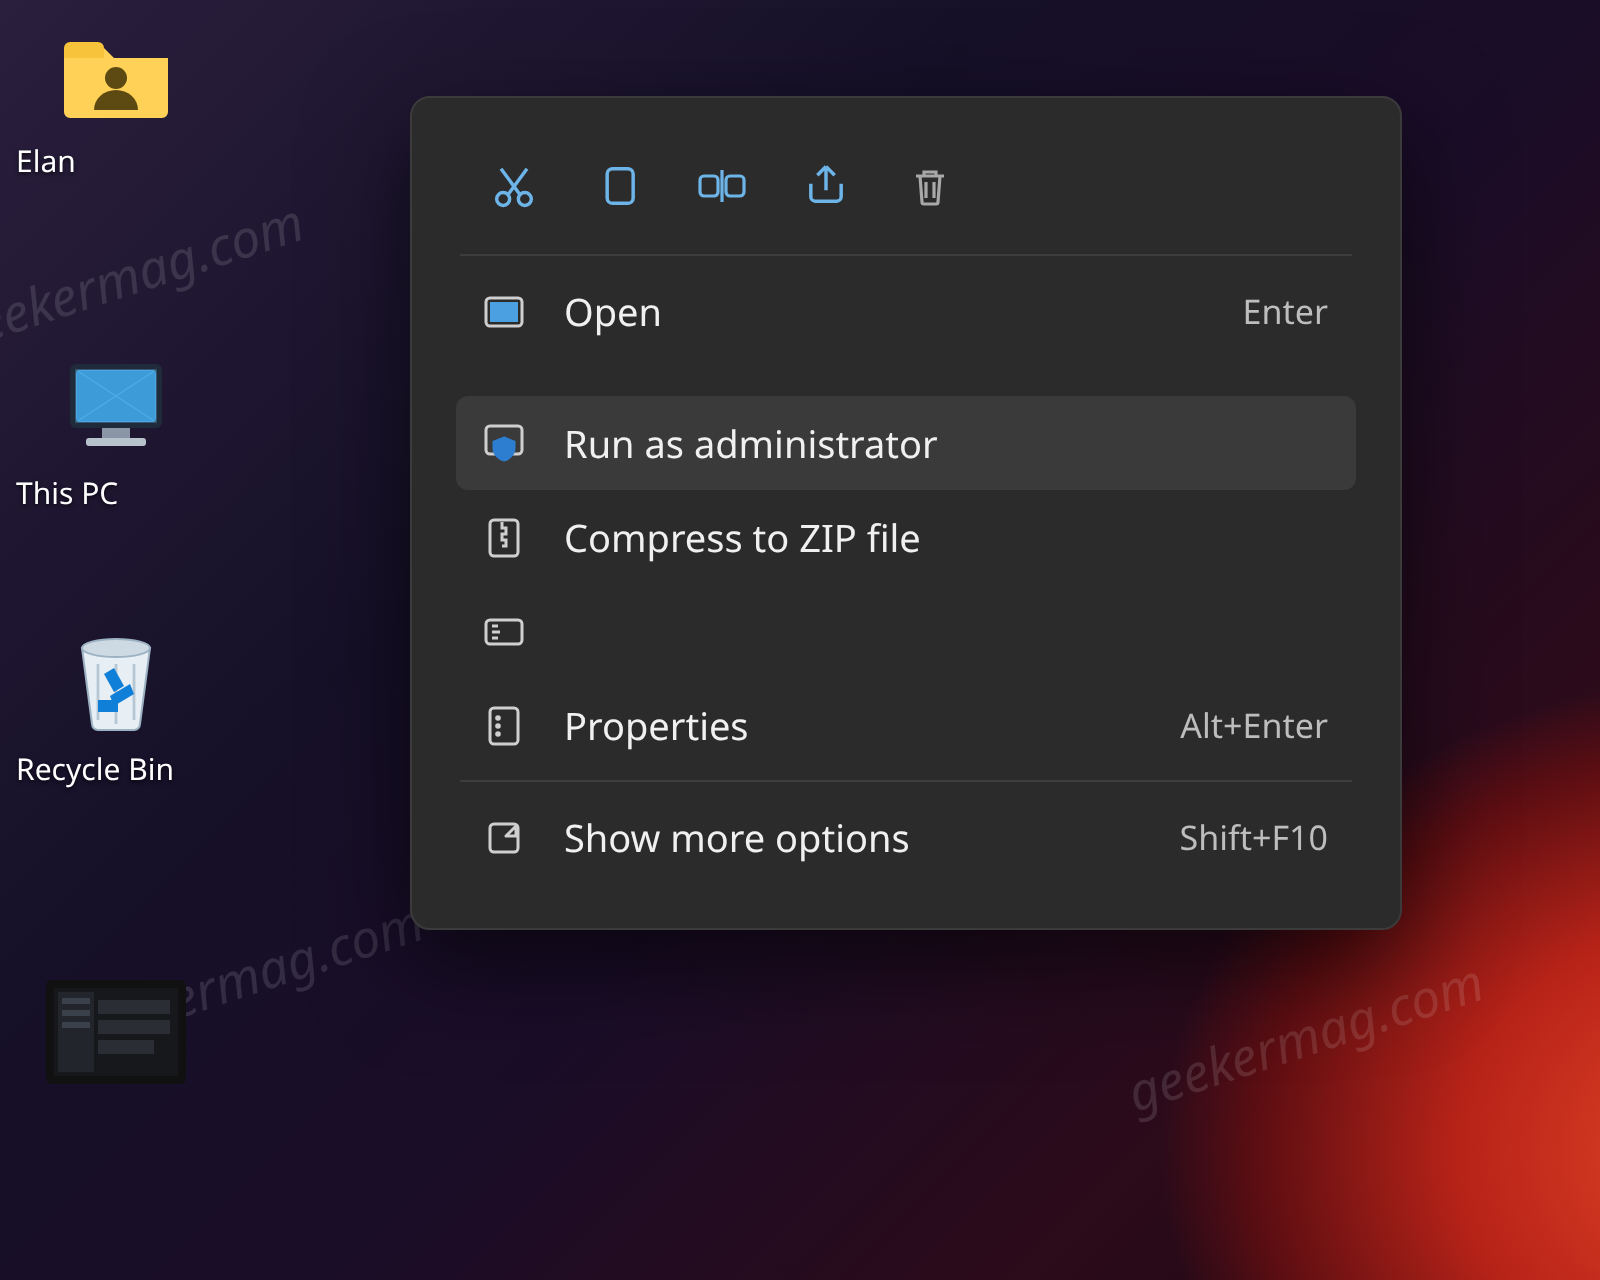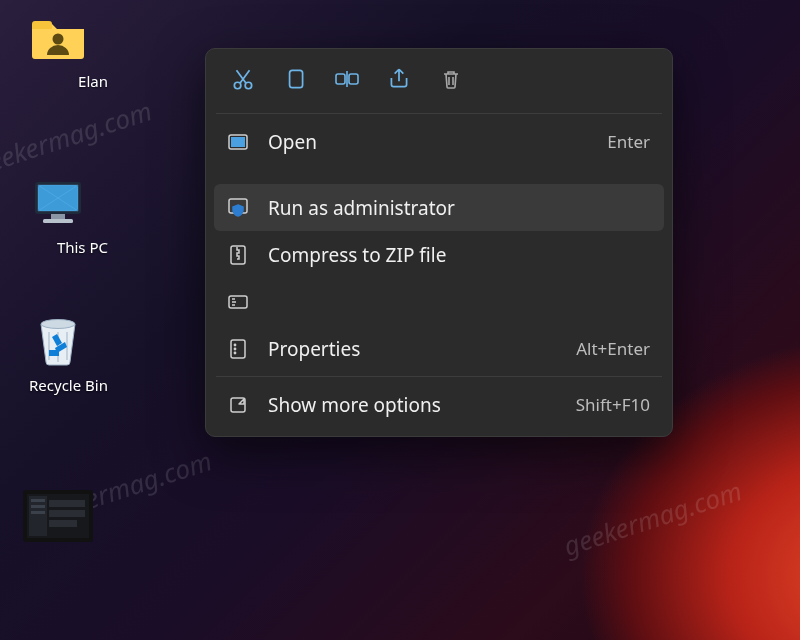--- a/index.html
+++ b/index.html
@@ -3,26 +3,26 @@
 <meta charset="utf-8">
 <style>
   html,body{margin:0;padding:0;width:800px;height:640px;overflow:hidden;font-family:"Segoe UI",system-ui,sans-serif;}
   .desktop{position:relative;width:800px;height:640px;
     background:
       radial-gradient(ellipse 500px 400px at 110% 90%, #e94b2a 0%, #b82318 30%, #5e0e12 50%, transparent 60%),
       linear-gradient(135deg,#2a1f3d 0%,#161028 35%,#1a0d28 55%,#2c0b1a 80%,#1b0712 100%);
   }
   .watermark{position:absolute;color:rgba(255,255,255,0.12);font-size:26px;font-style:italic;font-weight:400;transform:rotate(-18deg);pointer-events:none;user-select:none;white-space:nowrap;}
   
-  .dicon{position:absolute;width:100px;text-align:right;}
+  .dicon{position:absolute;width:100px;text-align:left;}
   .dicon .tile{width:60px;height:60px;margin:0 auto 6px auto;border-radius:3px;display:flex;align-items:center;justify-content:center;}
   .dicon .lbl{color:#fff;font-size:15px;line-height:1.25;text-shadow:0 1px 2px rgba(0,0,0,.7);}
   .dicon.sel{background:rgba(120,160,255,.25);outline:1px solid rgba(150,190,255,.5);border-radius:2px;padding:2px 0;}
   
-  .menu{position:absolute;left:205px;top:48px;width:450px;background:#2b2b2b;border:1px solid #3b3b3b;border-radius:10px;box-shadow:0 16px 50px rgba(0,0,0,.6);padding:8px;}
+  .menu{position:absolute;left:205px;top:48px;width:450px;background:#2b2b2b;border:1px solid #3b3b3b;border-radius:10px;box-shadow:0 16px 50px rgba(0,0,0,.6);padding:22px;}
   .toolbar{display:flex;gap:6px;padding:2px 6px 10px 6px;}
   .tbtn{width:46px;height:40px;border-radius:6px;display:flex;align-items:center;justify-content:center;}
   .tbtn svg{stroke:#6db4e8;fill:none;stroke-width:1.6;}
   .tbtn.muted svg{stroke:#a8a8a8;}
   .sep{height:1px;background:#3d3d3d;margin:4px 2px;}
   .item{display:flex;align-items:center;height:47px;border-radius:6px;padding:0 14px 0 10px;color:#f0f0f0;font-size:19px;}
   .item.hover{background:#3a3a3a;margin-top:19px;}
   .item .ico{width:28px;height:24px;margin-right:16px;display:flex;align-items:center;justify-content:center;flex:0 0 28px;}
   .item .ico svg{stroke:#cfcfcf;fill:none;stroke-width:1.5;}
   .item .txt{flex:1;}

